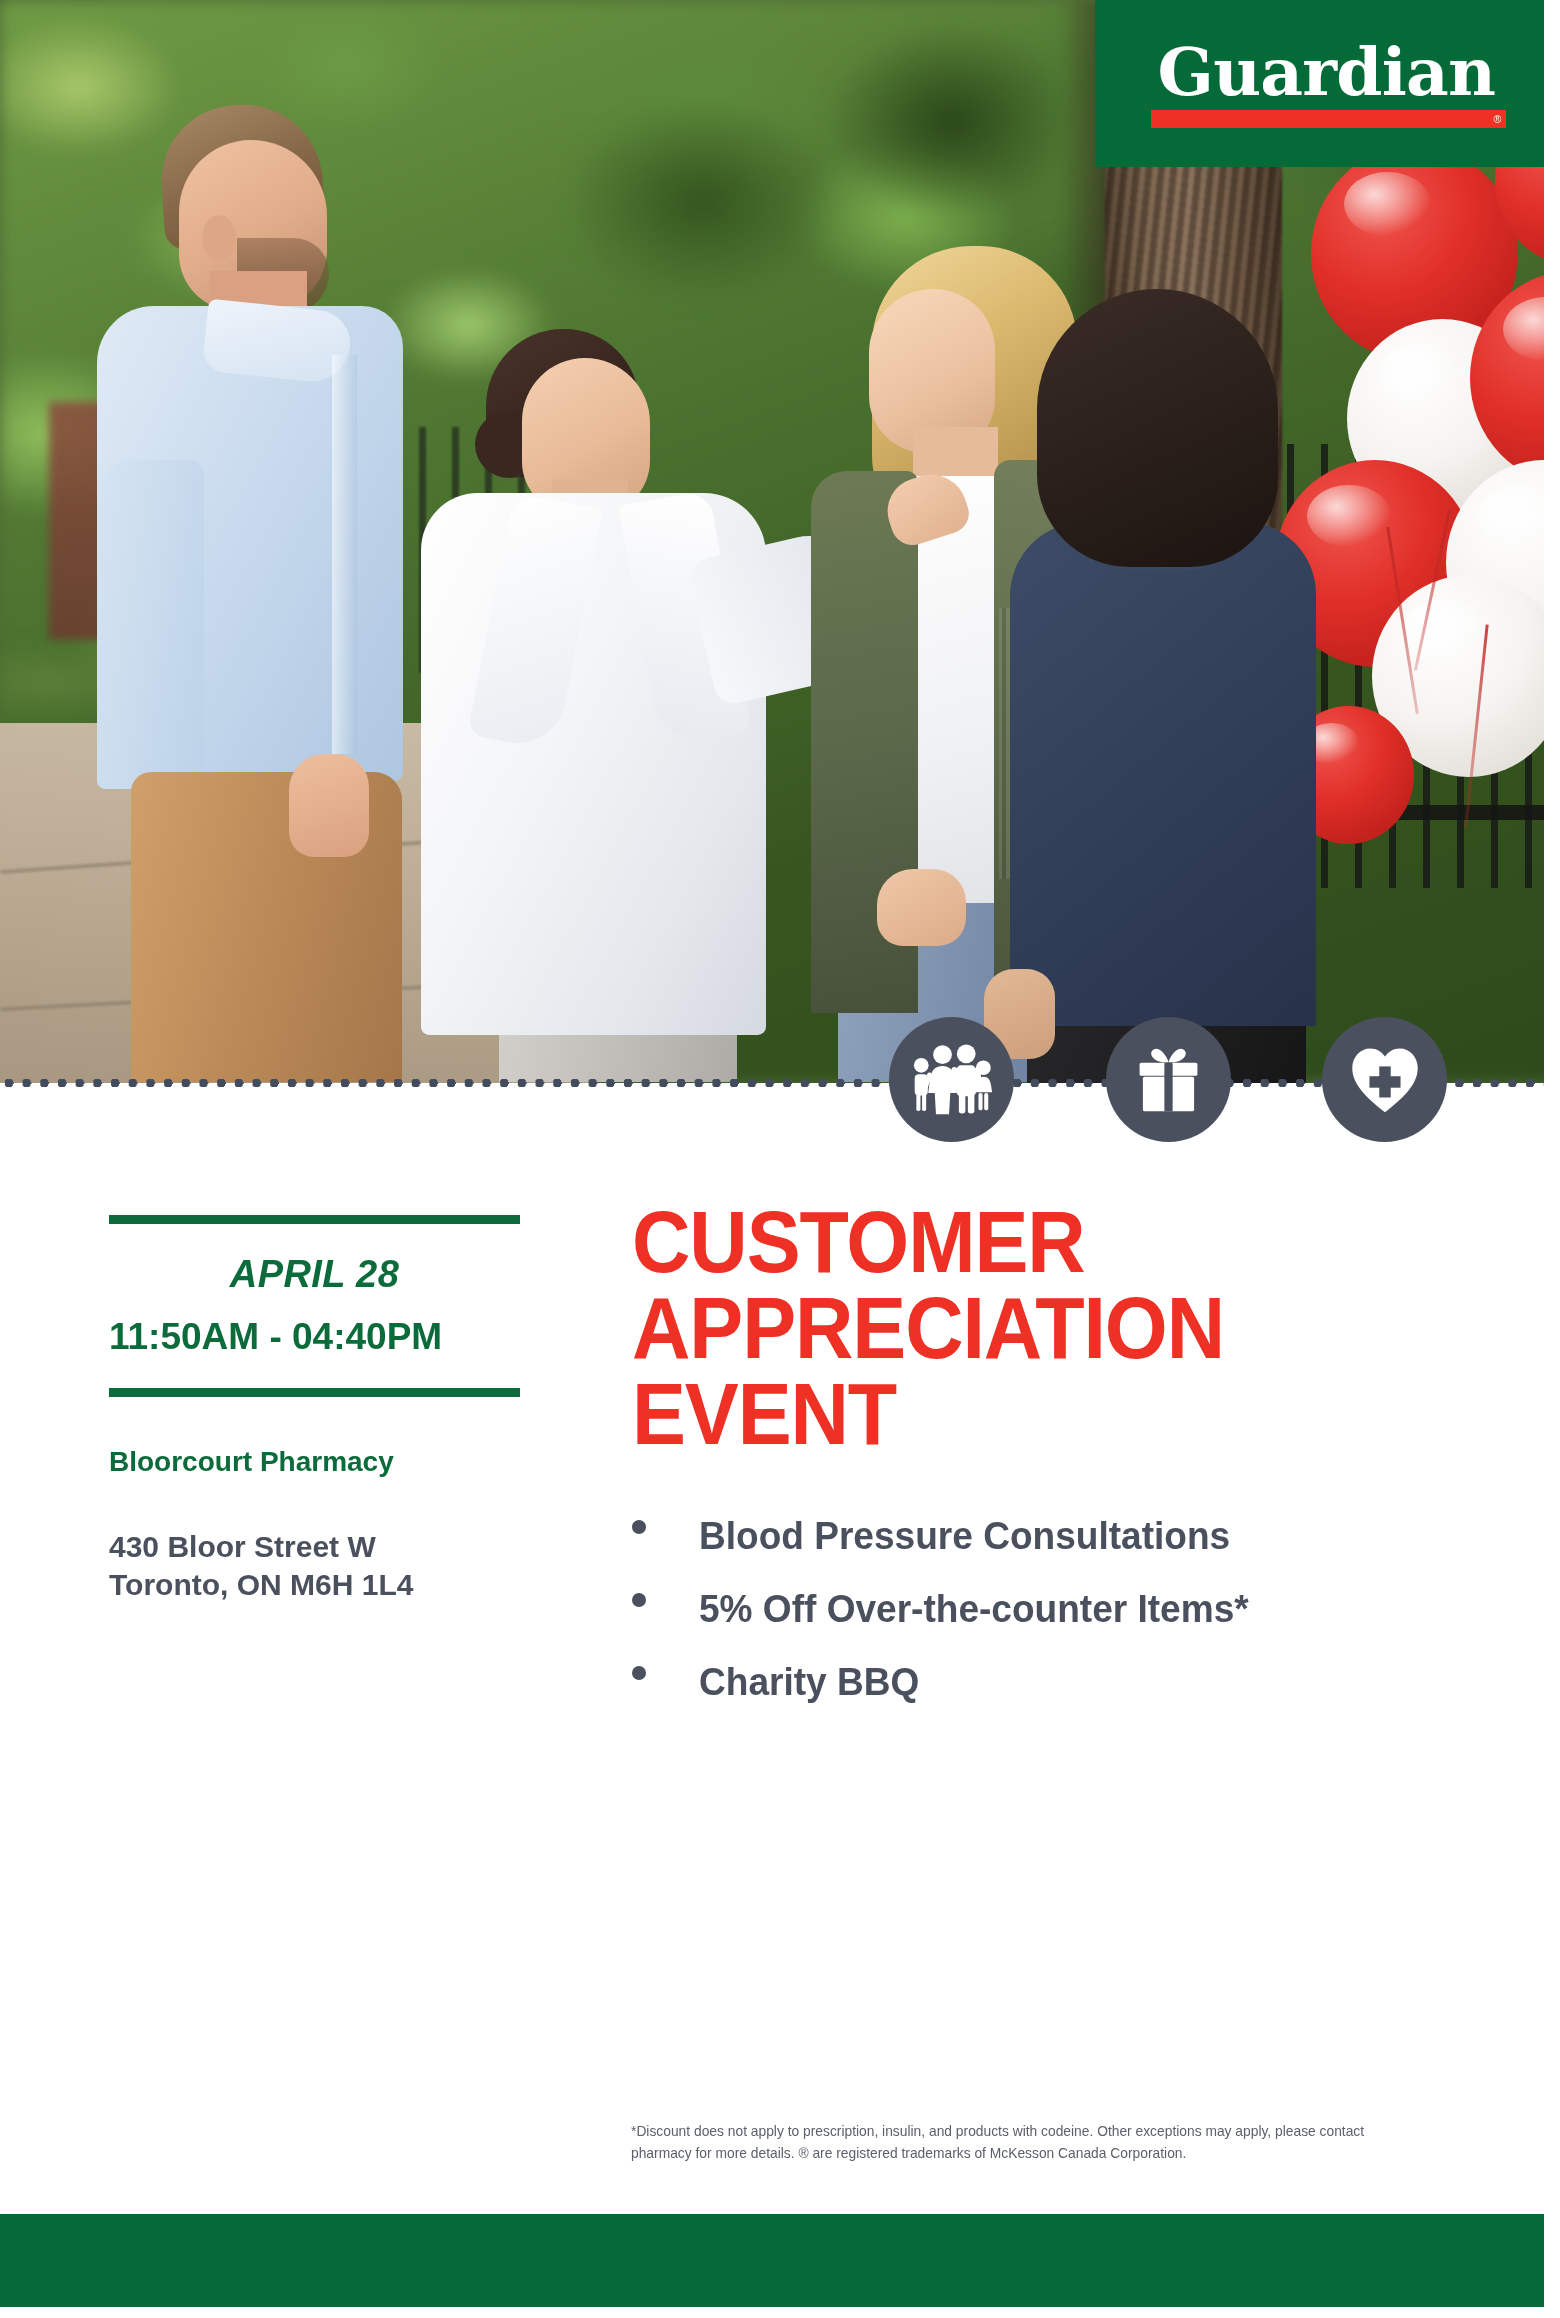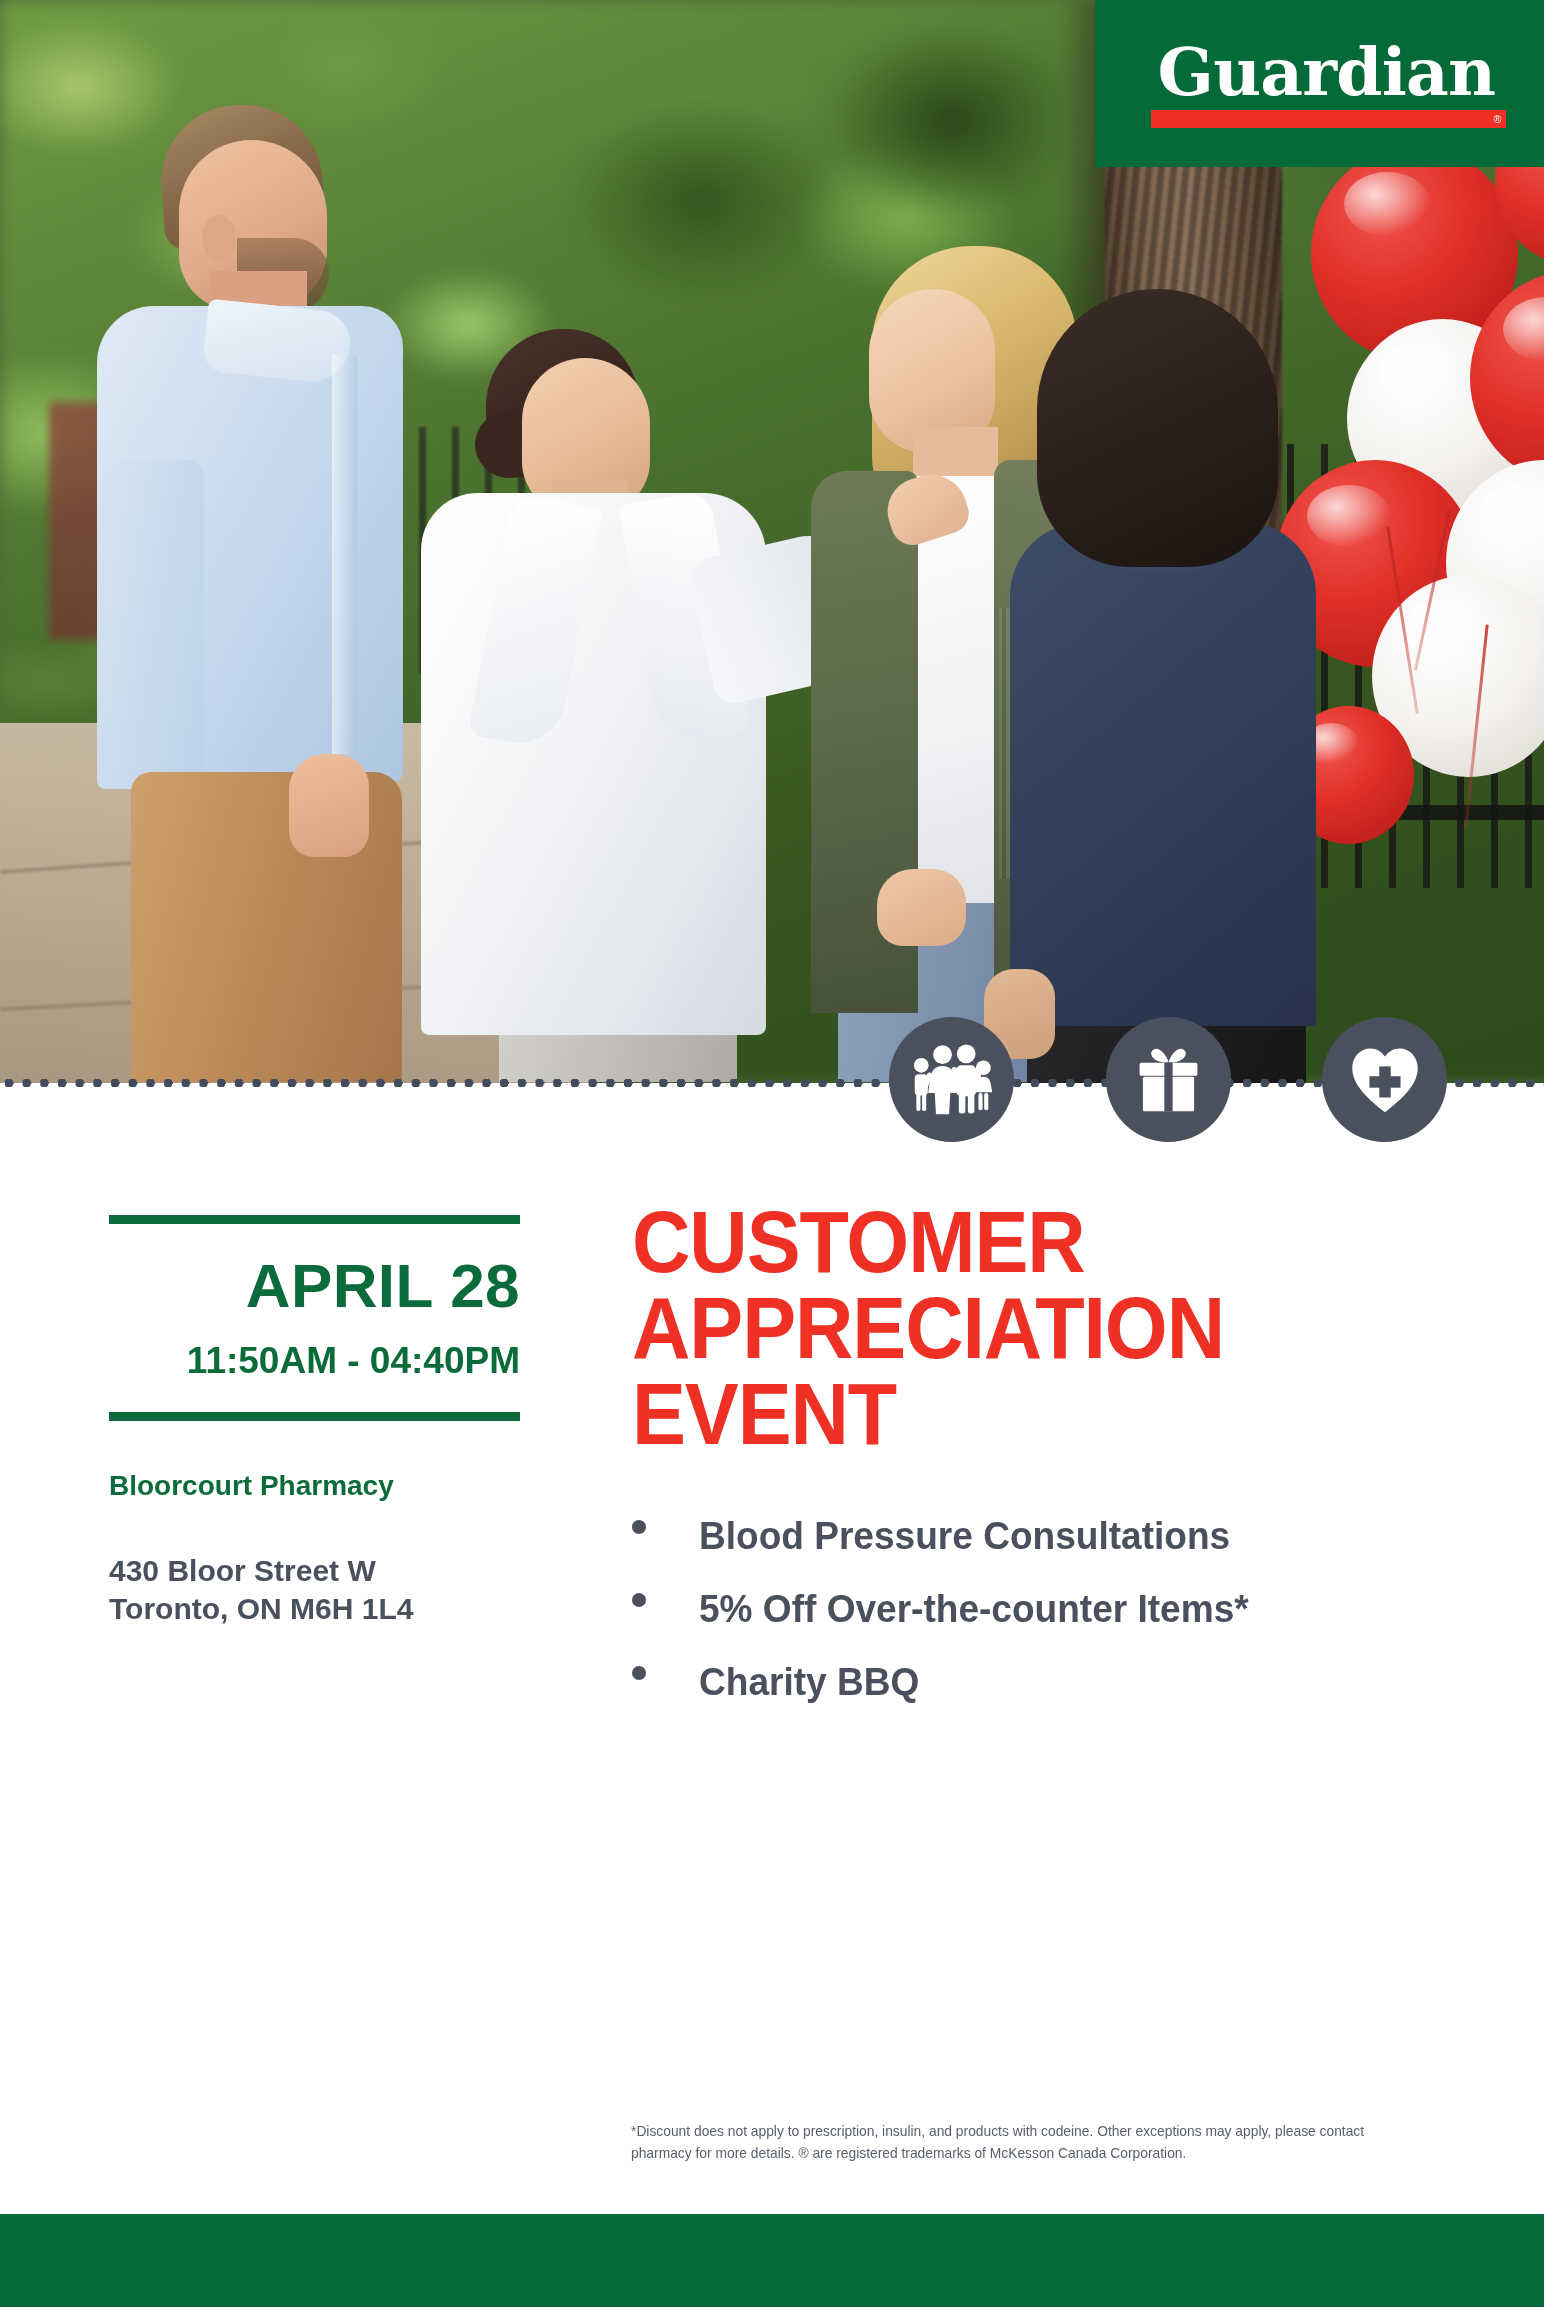--- a/index.html
+++ b/index.html
@@ -422,32 +422,33 @@
   .rule {
     width: 411px; height: 9px;
     background: #0b6b3a;
   }
   .rule-bottom { margin-top: 0; }
 
   .event-date {
     color: #0b6b3a;
     font-family: "Liberation Sans", sans-serif;
     font-weight: 700;
-    font-size: 62px;
+    font-size: 38px;
     letter-spacing: 0.4px;
-    text-align: right;
+    text-align: center;
     margin: 31px 0 25px 0;
     line-height: 1;
+    font-style: italic;
   }
   .event-time {
     color: #0b6b3a;
     font-family: "Liberation Sans", sans-serif;
     font-weight: 700;
     font-size: 37px;
-    text-align: right;
+    text-align: left;
     margin-bottom: 33px;
     line-height: 1;
   }
   .store-name {
     color: #0b6b3a;
     font-family: "Liberation Sans", sans-serif;
     font-weight: 700;
     font-size: 28px;
     margin-top: 48px;
     line-height: 1.2;

